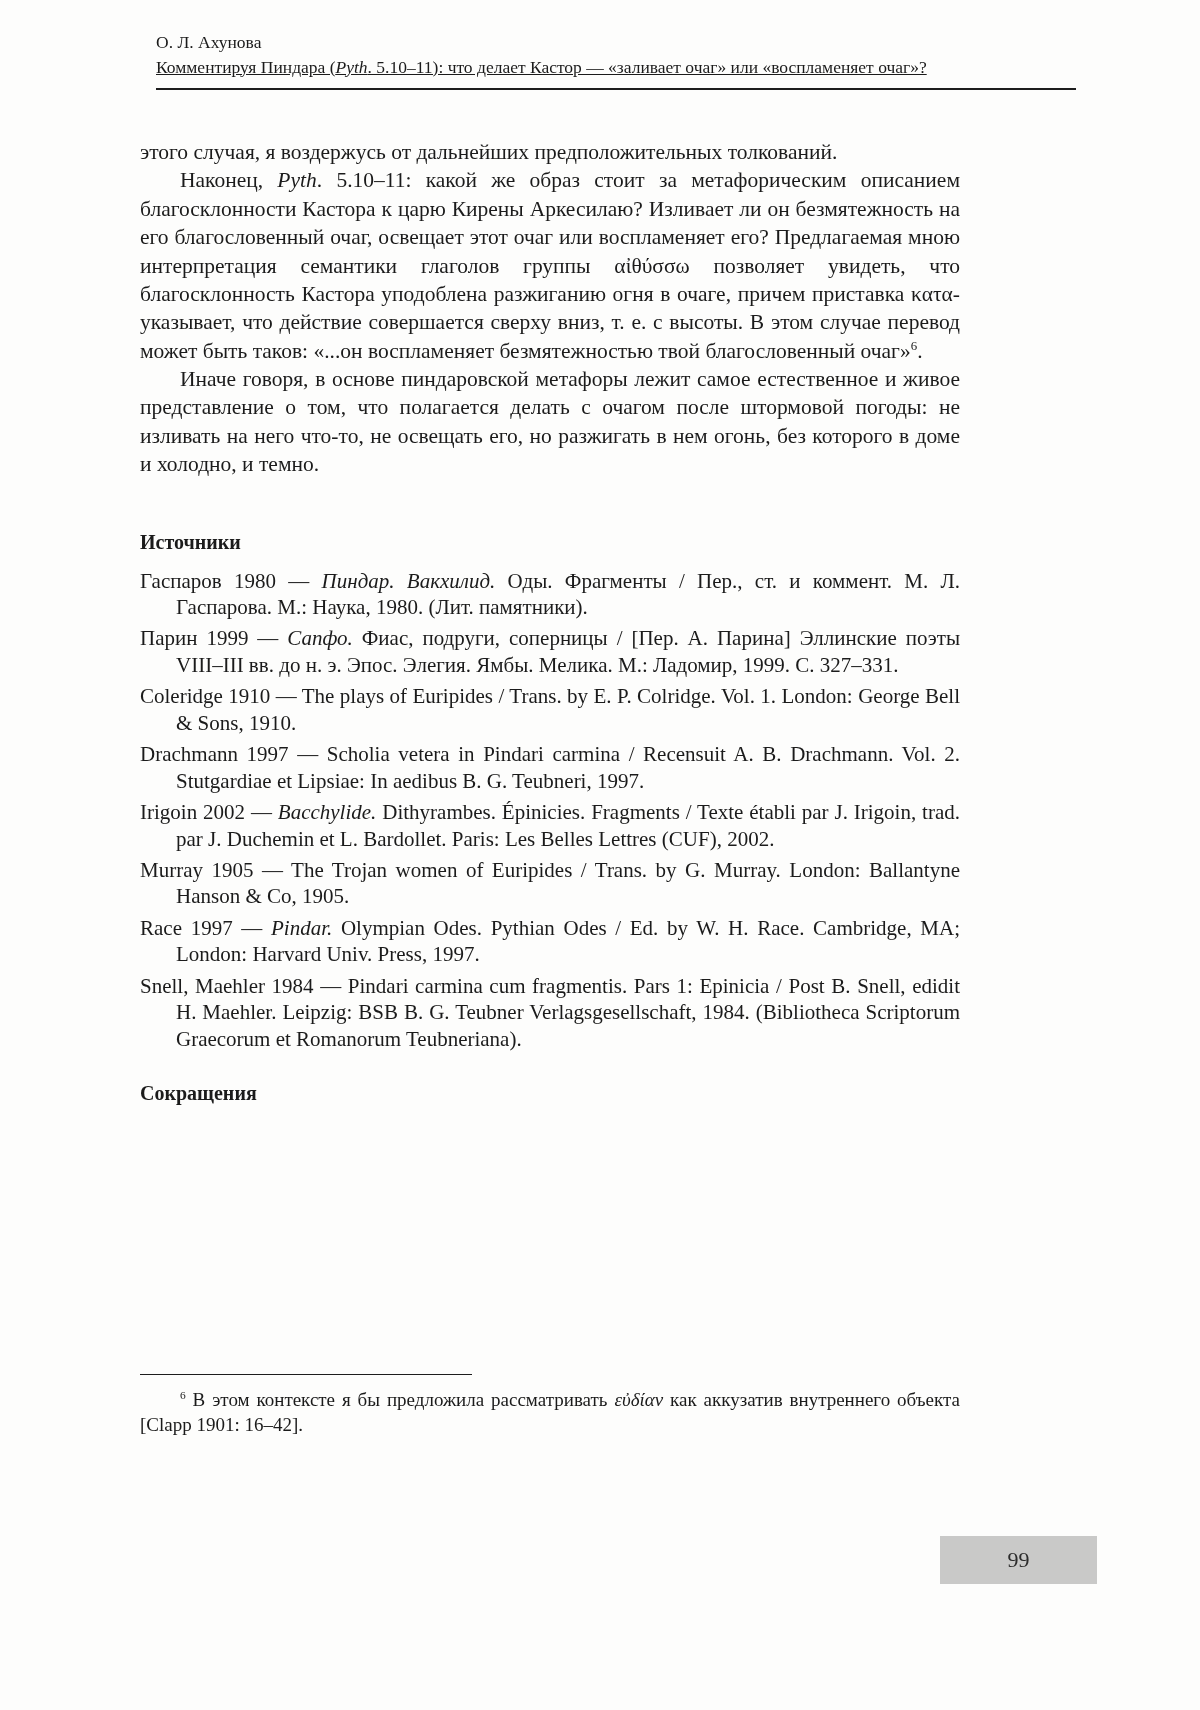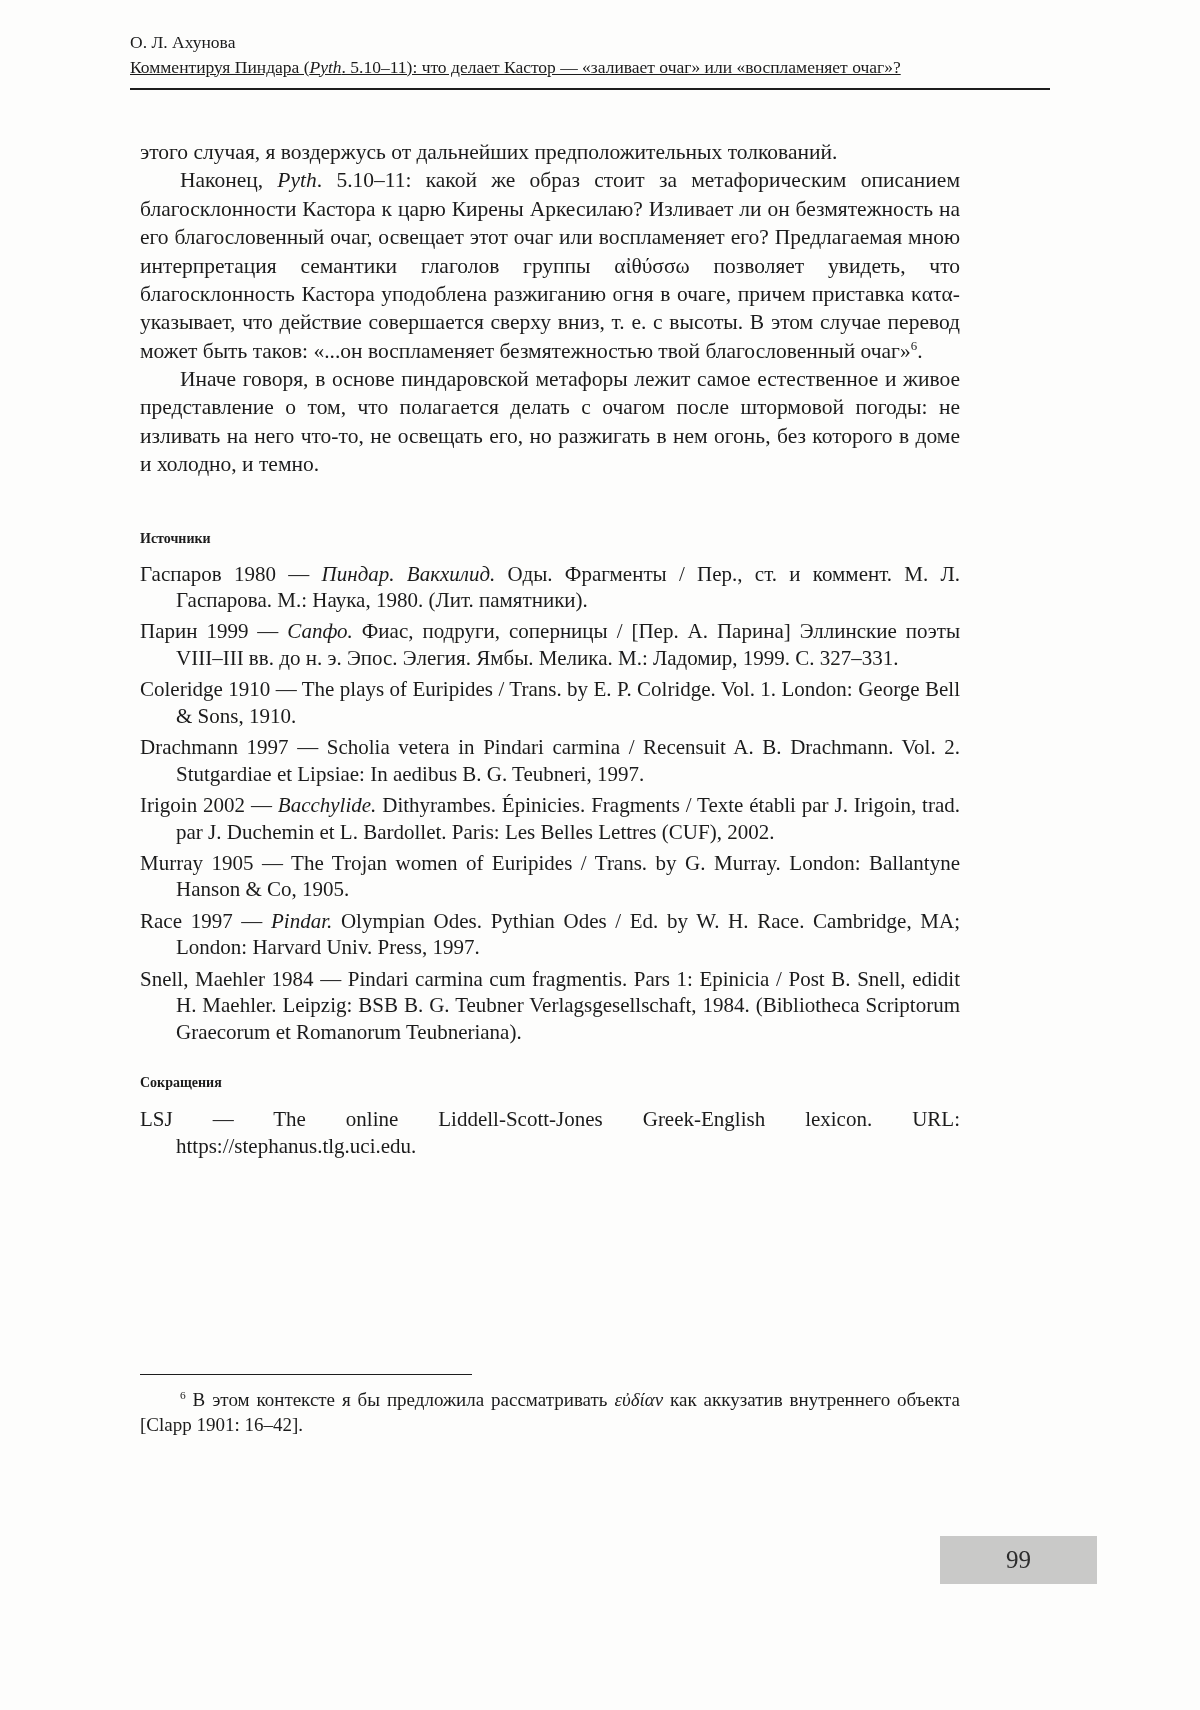--- a/index.html
+++ b/index.html
@@ -11,33 +11,33 @@
     font-family: "Liberation Serif", "DejaVu Serif", serif;
   }
   .page {
     position: relative;
     width: 1200px; height: 1710px;
     overflow: hidden;
     background: #fdfdfc;
   }
 
   
-  .running-head { position: absolute; left: 130px; top: 30px; width: 920px; }
+  .running-head { position: absolute; left: 156px; top: 30px; width: 920px; }
   .author { font-size: 17.5px; line-height: 1.4; }
   .header-title { font-size: 17.5px; line-height: 1.4; text-decoration: underline; }
   .header-rule { height: 0; border-top: 2.5px solid #1d1d1d; margin-top: 9px; width: 920px; }
 
   
   .content { position: absolute; left: 140px; top: 138px; width: 820px; }
   .para { margin: 0; font-size: 21.5px; line-height: 1.32; text-align: justify; }
   .para.indent { text-indent: 40px; }
   .it { font-style: italic; }
   sup { font-size: 0.6em; line-height: 0; vertical-align: super; }
 
-  .section-heading { font-size: 14px; font-weight: bold; margin: 0; }
+  .section-heading { font-size: 20px; font-weight: bold; margin: 0; }
   .sources-heading { margin-top: 52px; margin-bottom: 14px; }
   .abbrev-heading { margin-top: 30px; margin-bottom: 15px; }
 
   .bib-entry {
     margin: 0 0 5px;
     font-size: 21px;
     line-height: 1.26;
     text-align: justify;
     padding-left: 36px;
     text-indent: -36px;
@@ -50,21 +50,21 @@
     margin: 0; font-size: 19px; line-height: 1.3;
     text-align: justify; text-indent: 40px;
   }
 
   
   .page-num-box {
     position: absolute; left: 940px; top: 1536px;
     width: 157px; height: 48px;
     display: flex; align-items: center; justify-content: center;
   }
-  .page-num { font-size: 25px; color: #2c2c2c; }
+  .page-num { font-size: 22px; color: #2c2c2c; }
 </style>
 </head>
 <body>
 
 <div class="page">
 
   <header class="running-head">
     <div class="author">О. Л. Ахунова</div>
     <div class="header-title"><span>Комментируя Пиндара (</span><span class="it">Pyth</span><span>. 5.10–11): что делает Кастор — «заливает очаг» или «воспламеняет очаг»?</span></div>
     <div class="header-rule"></div>
@@ -86,23 +86,20 @@
         <p class="bib-entry"><span>Coleridge 1910 — The plays of Euripides / Trans. by E. P. Colridge. Vol. 1. London: George Bell &amp; Sons, 1910.</span></p>
         <p class="bib-entry"><span>Drachmann 1997 — Scholia vetera in Pindari carmina / Recensuit A. B. Drachmann. Vol. 2. Stutgardiae et Lipsiae: In aedibus B. G. Teubneri, 1997.</span></p>
         <p class="bib-entry"><span>Irigoin 2002 — </span><span class="it">Bacchylide.</span><span> Dithyrambes. Épinicies. Fragments / Texte établi par J. Irigoin, trad. par J. Duchemin et L. Bardollet. Paris: Les Belles Lettres (CUF), 2002.</span></p>
         <p class="bib-entry"><span>Murray 1905 — The Trojan women of Euripides / Trans. by G. Murray. London: Ballantyne Hanson &amp; Co, 1905.</span></p>
         <p class="bib-entry"><span>Race 1997 — </span><span class="it">Pindar.</span><span> Olympian Odes. Pythian Odes / Ed. by W. H. Race. Cambridge, MA; London: Harvard Univ. Press, 1997.</span></p>
         <p class="bib-entry"><span>Snell, Maehler 1984 — Pindari carmina cum fragmentis. Pars 1: Epinicia / Post B. Snell, edidit H. Maehler. Leipzig: BSB B. G. Teubner Verlagsgesellschaft, 1984. (Bibliotheca Scriptorum Graecorum et Romanorum Teubneriana).</span></p>
       </section>
 
     <h2 class="section-heading abbrev-heading">Сокращения</h2>
 
-    <section class="bib">
-        <p class="bib-entry"><span>LSJ — The online Liddell-Scott-Jones Greek-English lexicon. URL: https://stephanus.tlg.uci.edu.</span></p>
-      </section>
 
   </main>
 
   <footer>
     <div class="fn-rule"></div>
     <p class="footnote"><sup>6</sup><span> В этом контексте я бы предложила рассматривать </span><span class="it">εὐδίαν</span><span> как аккузатив внутреннего объекта [Clapp 1901: 16–42].</span></p>
     <div class="page-num-box" style="background: rgb(201, 201, 200);">
       <span class="page-num">99</span>
     </div>
   </footer>

